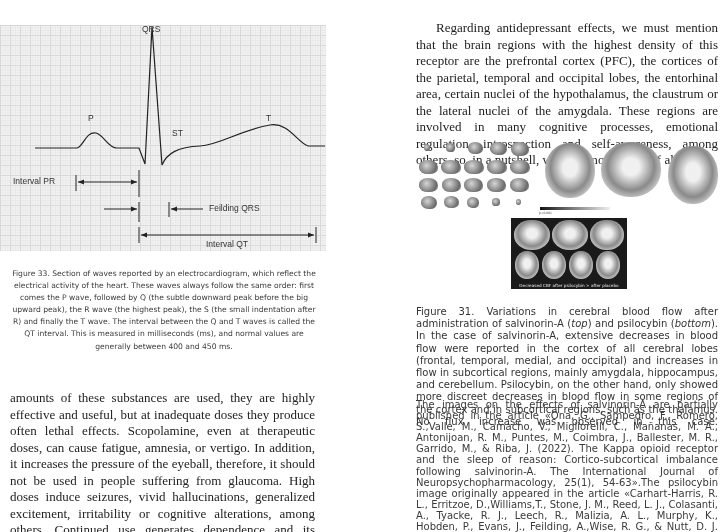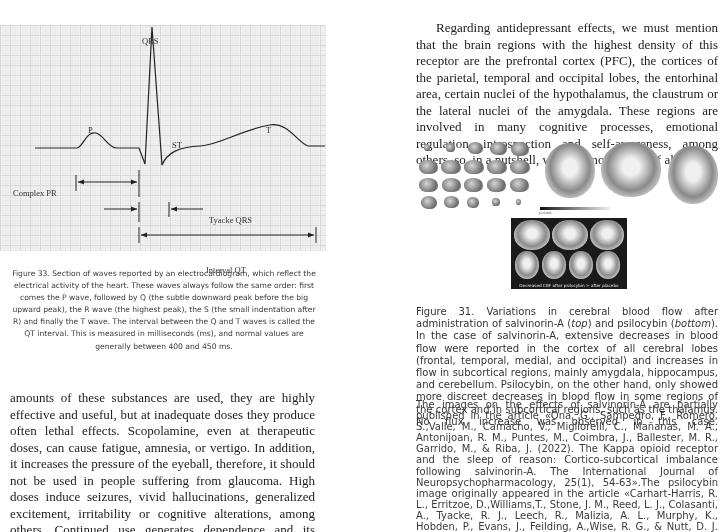--- a/index.html
+++ b/index.html
@@ -27,22 +27,22 @@
     background-color: #f4f4f4;
     background-image:
       linear-gradient(#d8d8d8 1px, transparent 1px),
       linear-gradient(90deg, #d8d8d8 1px, transparent 1px),
       linear-gradient(#e8e8e8 1px, transparent 1px),
       linear-gradient(90deg, #e8e8e8 1px, transparent 1px);
     background-size: 10px 10px, 10px 10px, 2.5px 2.5px, 2.5px 2.5px;
   }
   .ecg svg { position: absolute; left: 0; top: 0; }
   .ecg-label {
-    position: absolute; font-family: Liberation Serif, serif; color: #333;
-    font-size: 8.5px; white-space: nowrap; margin-top: 12px;
+    position: absolute; font-family: Liberation Sans, sans-serif; color: #333;
+    font-size: 8.5px; white-space: nowrap;
   }
 
   .caption-left {
     position: absolute; left: 8px; top: 268px; width: 312px;
     font-family: "DejaVu Sans", sans-serif; font-size: 7.6px; line-height: 12.1px;
     text-align: center; color: #3a3a3a;
   }
 
   .body-text {
     position: absolute; font-size: 13px; line-height: 16.5px; color: #222;
@@ -115,23 +115,23 @@
       <line x1="139" y1="202" x2="139" y2="218" stroke="#222" stroke-width="1"></line>
       <line x1="316" y1="202" x2="316" y2="218" stroke="#222" stroke-width="1"></line>
       <line x1="141" y1="210" x2="314" y2="210" stroke="#222" stroke-width="1"></line>
       <polygon points="141,210 147,207.5 147,212.5" fill="#222"></polygon>
       <polygon points="314,210 308,207.5 308,212.5" fill="#222"></polygon>
     </svg>
     <span class="ecg-label" style="left:142px;top:-12px;top:-1px;">QRS</span>
     <span class="ecg-label" style="left:88px;top:88px;">P</span>
     <span class="ecg-label" style="left:172px;top:103px;">ST</span>
     <span class="ecg-label" style="left:266px;top:88px;">T</span>
-    <span class="ecg-label" style="left:13px;top:151px;">Complex PR</span>
-    <span class="ecg-label" style="left:209px;top:178px;">Tyacke QRS</span>
-    <span class="ecg-label" style="left:206px;top:228px;">Interval QT</span>
+    <span class="ecg-label" style="left:13px;top:151px;">Interval PR</span>
+    <span class="ecg-label" style="left:209px;top:178px;">Feilding QRS</span>
+    <span class="ecg-label" style="left:206px;top:214px;">Interval QT</span>
   </div>
 
   <div class="caption-left">
     <p>Figure 33. Section of waves reported by an electrocardiogram, which reflect the electrical activity of the heart. These waves always follow the same order: first comes the P wave, followed by Q (the subtle downward peak before the big upward peak), the R wave (the highest peak), the S (the small indentation after R) and finally the T wave. The interval between the Q and T waves is called the QT interval. This is measured in milliseconds (ms), and normal values are generally between 400 and 450 ms.</p>
   </div>
 
   <div class="body-text">amounts of these substances are used, they are highly effective and useful, but at inadequate doses they produce often lethal effects. Scopolamine, even at therapeutic doses, can cause fatigue, amnesia, or vertigo. In addition, it increases the pressure of the eyeball, therefore, it should not be used in people suffering from glaucoma. High doses induce seizures, vivid hallucinations, generalized excitement, irritability or cognitive alterations, among others. Continued use generates dependence and its interruption a withdrawal syndrome characterized by nausea, dizziness, vomiting, bradycardia or hypotension.</div>
 </div>
 
 <div class="page right">

